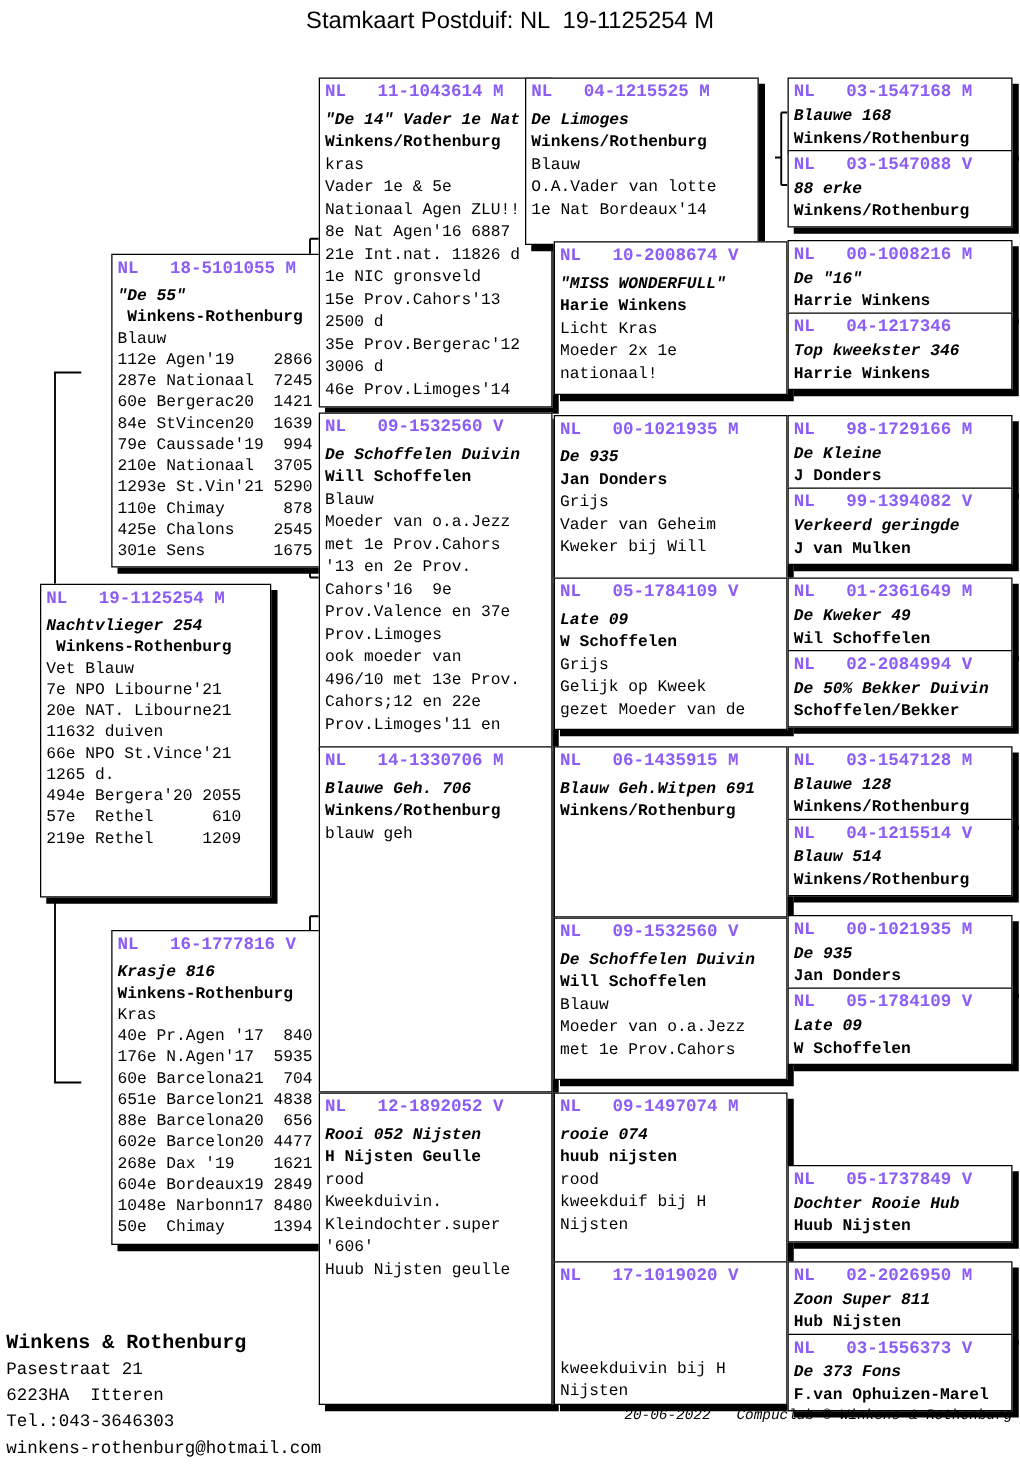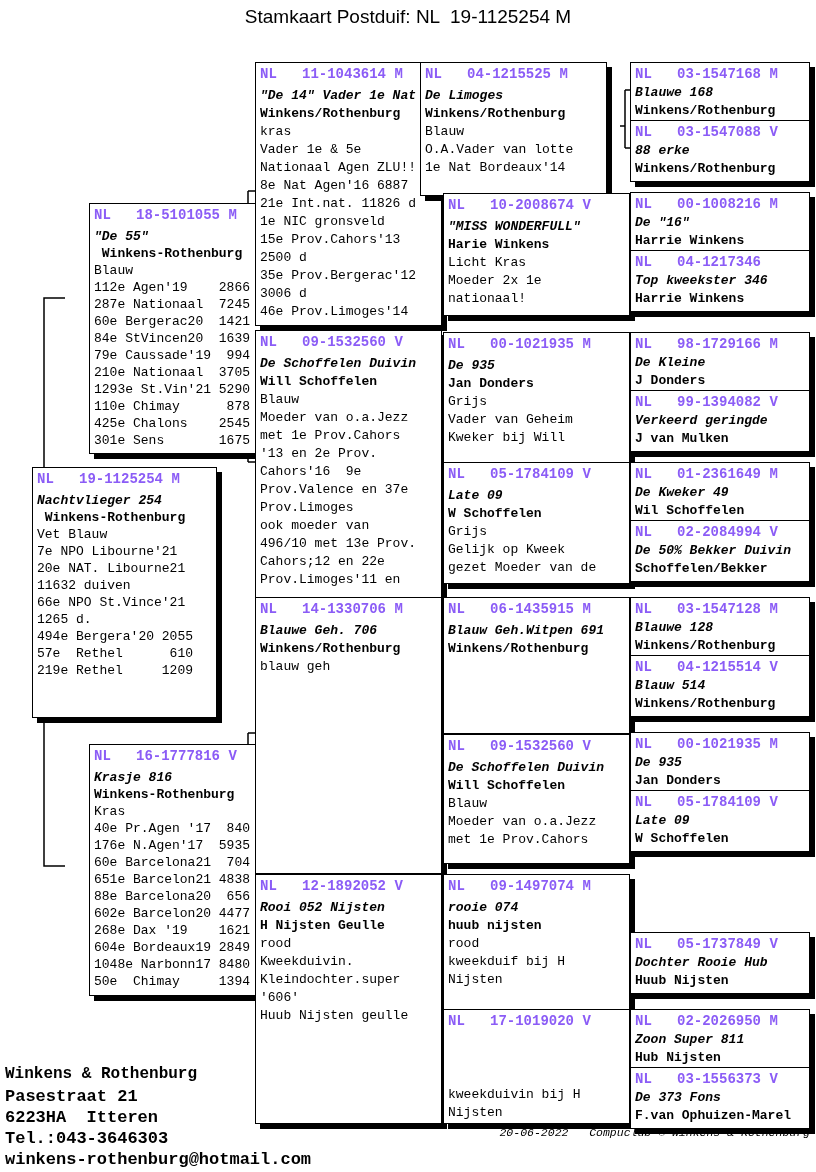--- a/index.html
+++ b/index.html
@@ -14,21 +14,21 @@
         font-size:13px;line-height:18px;}
   .pbox.g1{line-height:17px;margin-left:24px;}
   .ring{font-size:14px;font-weight:bold;color:#8b5cf6;white-space:pre;
         margin-bottom:4px;line-height:18px;}
   .pbox.small .ring{margin-bottom:1px;}
   .bname{font-style:italic;font-weight:bold;white-space:pre;min-height:17px;}
   .bowner{font-weight:bold;white-space:pre;min-height:17px;}
   .blines{white-space:pre;}
   .contact{position:absolute;left:5px;top:1018px;z-index:1;margin-top:44px;}
   .contact .cname{font-weight:bold;font-size:16px;line-height:24px;white-space:pre;}
-  .contact .clines{font-size:17px;line-height:21px;white-space:pre;font-weight:bold;}
+  .contact .clines{font-size:14px;line-height:21px;white-space:pre;}
   .footer{position:absolute;right:6px;top:1126px;z-index:1;font-size:11.5px;
           font-style:italic;font-weight:normal;white-space:pre;}
 </style>
 </head>
 <body>
 
 <div class="page">
 
   <div class="title">Stamkaart Postduif: NL  19-1125254 M</div>
 

